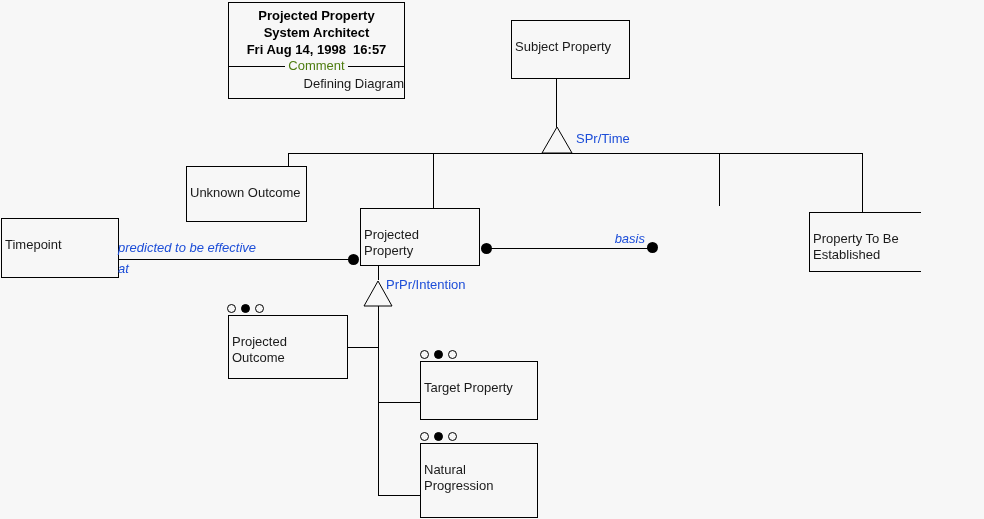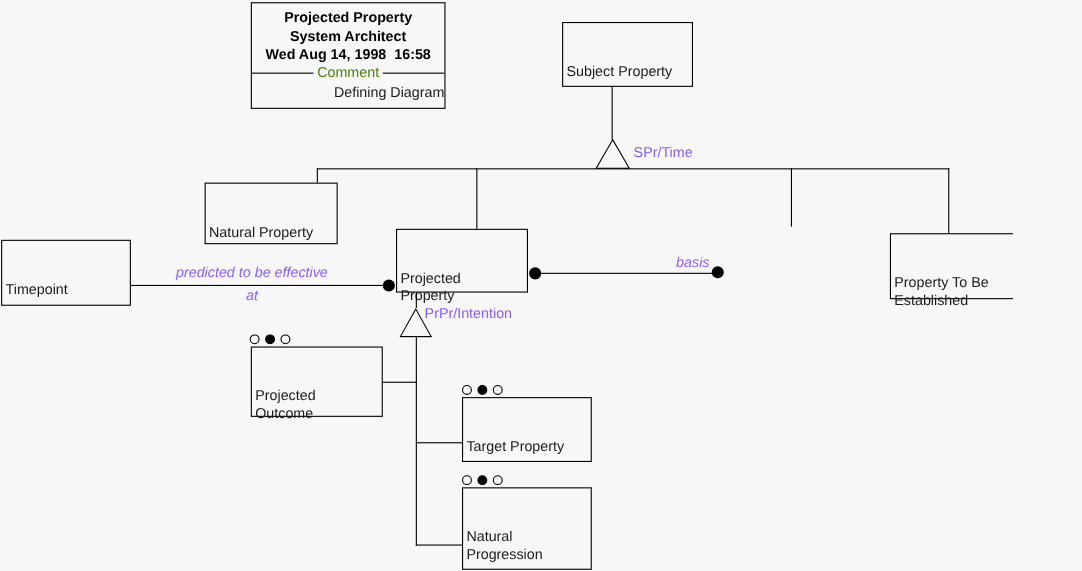--- a/index.html
+++ b/index.html
@@ -13,41 +13,41 @@
     background:#f7f7f7;
     overflow:hidden;
     color:#1a1a1a;
     font-size:13px;
   }
   .node{
     position:absolute;
     border:1px solid #000;
     background:#f7f7f7;
     box-sizing:border-box;
-    padding:20px 3px;
+    padding:2px 3px;
     line-height:16px;
     white-space:pre-line;
     color:#1a1a1a;
   }
   .line{
     position:absolute;
     background:#000;
   }
   .dot{
     position:absolute;
     width:11px;height:11px;
     border-radius:50%;
     background:#000;
   }
   .conn-label{
     position:absolute;
-    color:#8b5cf6;
+    color:#1d4ed8;
   }
   .italic{font-style:italic;}
-  .center{text-align:center;margin-left:26px;}
+  .center{text-align:left;}
   .right{text-align:right;}
   .tri{position:absolute;}
   .stereo{
     position:absolute;
     display:flex;
     gap:5px;
     align-items:center;
   }
   .circ{
     width:9px;height:9px;
@@ -96,35 +96,35 @@
   }
 </style>
 </head>
 <body>
 
 <div id="canvas">
 
   <div class="title-box">
     <div class="title-line">Projected Property</div>
     <div class="title-line">System Architect</div>
-    <div class="title-line">Wed Aug 14, 1998  16:58</div>
+    <div class="title-line">Fri Aug 14, 1998  16:57</div>
     <div class="divider-row">
       <div class="rule"></div>
       <div class="divider-word">Comment</div>
       <div class="rule"></div>
     </div>
     <div class="defining">Defining Diagram</div>
   </div>
 
   <div class="node" style="left:511px;top:20px;width:119px;height:59px;">
     <span>Subject Property</span>
   </div>
 
   <div class="node" style="left:186px;top:166px;width:121px;height:56px;">
-    <span>Natural Property</span>
+    <span>Unknown Outcome</span>
   </div>
 
   <div class="node" style="left:360px;top:208px;width:120px;height:58px;">
     <span>Projected
 Property</span>
   </div>
 
 
   <div class="node" style="left:809px;top:212px;width:120px;height:60px;">
     <span>Property To Be

